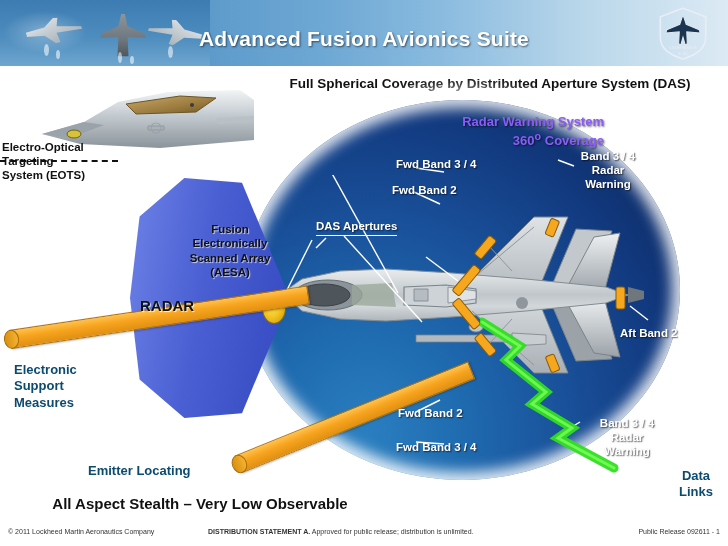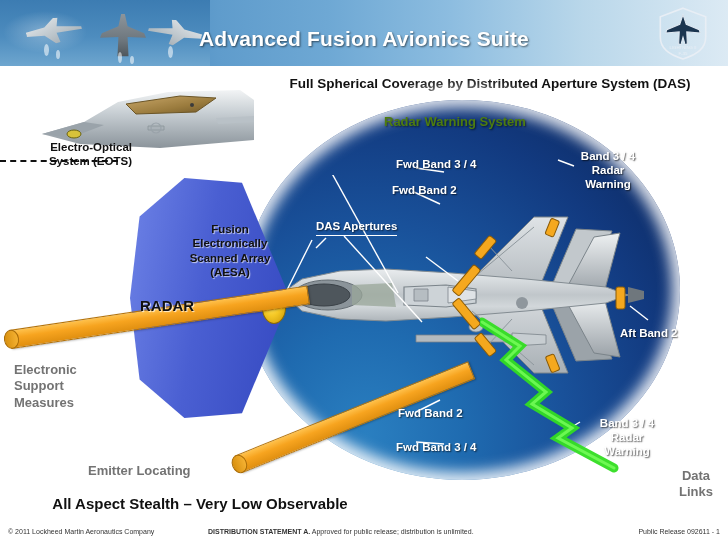--- a/index.html
+++ b/index.html
@@ -29,21 +29,21 @@
     clip-path:polygon(100% 38%,66% 30%,48% 0%,40% 2%,44% 34%,0% 50%,0% 60%,46% 58%,42% 96%,50% 98%,68% 62%,100% 54%);
     transform:rotate(10deg);}
   .vapor{position:absolute;background:rgba(255,255,255,.55);border-radius:50%;}
   #header h1{position:absolute;left:0;right:0;top:18px;margin:9px;text-align:center;
     font-size:21px;font-weight:bold;color:#ffffff;letter-spacing:.2px;
     text-shadow:1px 1px 2px rgba(0,0,0,.55);}
   #hdr-logo{position:absolute;right:18px;top:6px;width:54px;height:54px;}
 
   
   #eots-photo{position:absolute;left:40px;top:78px;width:215px;height:85px;}
-  #eots-label{position:absolute;left:2px;top:140px;width:130px;text-align:right;
+  #eots-label{position:absolute;left:2px;top:140px;width:130px;text-align:left;
     font-size:11.5px;font-weight:bold;color:#111;line-height:1.22;}
   #eots-dash{position:absolute;left:0px;top:160px;width:118px;height:0;
     border-top:2px dashed #111;}
 
   
   #subtitle{position:absolute;left:255px;top:76px;width:470px;text-align:center;
     font-size:13.5px;font-weight:bold;color:#111;
     text-shadow:1px 1px 1px rgba(255,255,255,.9);}
 
   
@@ -77,23 +77,23 @@
     border:1px solid #a96c08;}
   #beam1{left:10px;top:330px;width:300px;transform:rotate(-8.5deg);transform-origin:left center;}
   #beam2{left:238px;top:455px;width:250px;transform:rotate(-22deg);transform-origin:left center;}
 
   
   #datalink{position:absolute;left:480px;top:300px;width:200px;height:175px;}
 
   
   .lbl{position:absolute;font-weight:bold;line-height:1.2;}
   .lbl-w{color:#ffffff;font-size:11.5px;text-shadow:1px 1px 1.5px rgba(0,0,0,.65);}
-  .lbl-b{color:#737373;font-size:13px;text-shadow:1px 1px 1px rgba(255,255,255,.85);}
-
-  #rws-title{left:384px;top:114px;width:220px;text-align:left;font-size:13px;color:#4d7c0f;
+  .lbl-b{color:#0c4a6e;font-size:13px;text-shadow:1px 1px 1px rgba(255,255,255,.85);}
+
+  #rws-title{left:384px;top:114px;width:220px;text-align:right;font-size:13px;color:#8b5cf6;
     text-shadow:1px 1px 2px rgba(0,0,0,.6);}
 
   #lb-fwd34-t{left:396px;top:158px;}
   #lb-fwd2-t {left:392px;top:184px;}
   #lb-band34-tr{left:566px;top:150px;width:84px;text-align:center;}
   #lb-aft2{left:620px;top:295px;margin-top:32px;}
   #lb-fwd2-b {left:398px;top:407px;}
   #lb-fwd34-b{left:396px;top:441px;}
   #lb-band34-br{left:586px;top:417px;width:82px;text-align:center;}
 
@@ -166,20 +166,21 @@
     <circle cx="152" cy="27" r="2" fill="#3b3b3b"></circle>
     <path d="M108 48 l16 0 l0 4 l-16 0 Z" fill="#aab2b8" stroke="#8b949b" stroke-width=".8"></path>
     <circle cx="116" cy="50" r="5" fill="none" stroke="#9aa3aa" stroke-width="1.2"></circle>
     <path d="M176 40 L214 38 L214 44 L178 46 Z" fill="#b9c1c7"></path>
   </svg>
 
   <div id="eots-dash"></div>
 
   <div id="eots-label">
     <div>Electro-Optical</div>
+    <div>Targeting</div>
     <div>System (EOTS)</div>
   </div>
 
   <div id="subtitle">Full Spherical Coverage by Distributed Aperture System (DAS)</div>
 
   <div id="sphere"></div>
 
   <div id="aesa-lobe"></div>
   <div id="nose-array"></div>
 
@@ -273,20 +274,23 @@
     <div class="cap"></div>
   </div>
 
   <svg id="datalink" viewBox="0 0 200 175">
     <path d="M2 22 L40 46 L26 60 L66 92 L52 104 L92 128 L78 138 L134 168" fill="none" stroke="#33dd22" stroke-width="9" stroke-linejoin="miter" stroke-linecap="round" opacity=".95"></path>
     <path d="M2 22 L40 46 L26 60 L66 92 L52 104 L92 128 L78 138 L134 168" fill="none" stroke="#7bff5c" stroke-width="3" stroke-linejoin="miter" stroke-linecap="round" opacity=".8"></path>
   </svg>
 
   <div class="lbl" id="rws-title">
     <div>Radar Warning System</div>
+    <div>
+      <span>360</span><sup>o</sup><span> Coverage</span>
+    </div>
   </div>
 
   <div class="lbl lbl-w" id="lb-fwd34-t">Fwd Band 3 / 4</div>
   <div class="lbl lbl-w" id="lb-fwd2-t">Fwd Band 2</div>
 
   <div class="lbl lbl-w" id="lb-band34-tr">
     <div>Band 3 / 4</div>
     <div>Radar</div>
     <div>Warning</div>
   </div>

